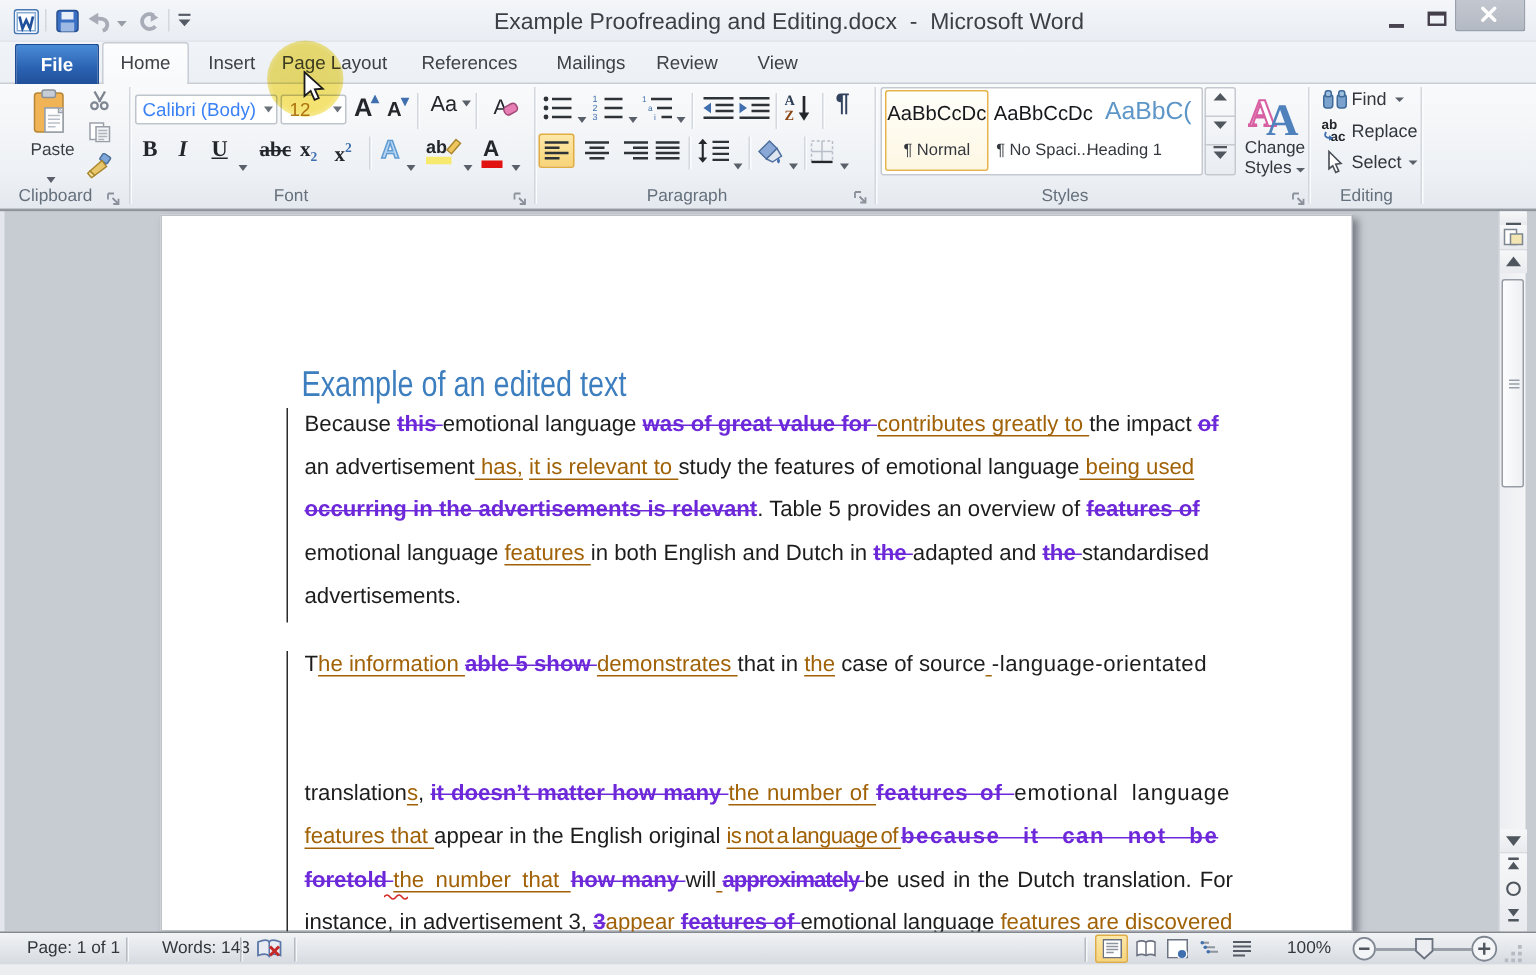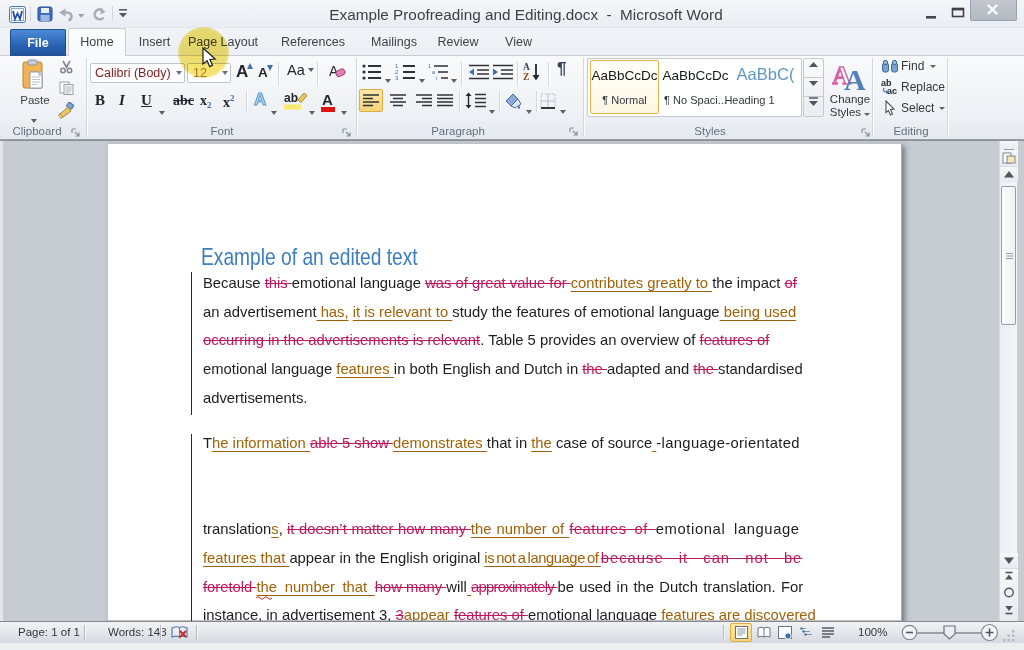--- a/index.html
+++ b/index.html
@@ -30,33 +30,33 @@
 
 .ribbon { position:absolute; left:0; top:56px; width:1024px; height:83px;
   background:linear-gradient(#f9fafb,#eef1f5 70%,#e4e9ef); }
 .ribbon .grplabel { position:absolute; top:69px; font-size:11.5px; color:#65707c; text-align:center; }
 .gsep { position:absolute; top:2px; width:1px; height:78px; background:#d3d8de; box-shadow:1px 0 0 #fbfcfd; }
 .launch { position:absolute; width:10px; height:10px; }
 .ribbon-border { position:absolute; left:0; top:139px; width:1024px; height:2px;
   background:linear-gradient(#9ea3ab,#878c94); }
 
 .combo { position:absolute; background:#fff; border:1px solid #bfc5cd; border-radius:2px;
-  font-size:12.5px; color:#7f1d1d; }
+  font-size:12.5px; color:#3b82f6; }
 .combo .arr { position:absolute; right:2px; top:50%; margin-top:-2px; }
 
 .dtri { display:inline-block; width:0; height:0; border-left:3.5px solid transparent;
   border-right:3.5px solid transparent; border-top:4px solid #5a6069; }
 
 .docarea { position:absolute; left:0; top:141px; width:1024px; height:480px; background:#c7cbd2; }
 .docarea .lframe { position:absolute; left:0; top:0; width:3px; height:480px; background:#e3e7ed; }
 .page { position:absolute; left:107px; top:2px; width:795px; height:478px; background:#fff;
   box-shadow:3px 3px 5px rgba(55,60,70,0.55); border:1px solid #bfc3c9; border-right:1px solid #a8adb5; }
 .chbar { position:absolute; width:1.5px; background:#2a2a2a; }
 .hline { position:absolute; white-space:pre; font-size:14.8px; color:#1d1d1d; }
-.del { color:#be185d; text-decoration:line-through; text-decoration-thickness:1.4px; }
+.del { color:#6d28d9; text-decoration:line-through; text-decoration-thickness:1.4px;font-weight:bold; }
 .ins { color:#a16207; text-decoration:underline; text-underline-offset:2.5px; text-decoration-thickness:1.4px; }
 .heading { position:absolute; font-size:24px; color:#3d7ebf; transform:scaleX(0.8); transform-origin:0 0; white-space:pre;}
 
 .vscroll { position:absolute; left:999px; top:141px; width:18px; height:480px;
   background:linear-gradient(90deg,#eceef1,#f4f5f7); border-left:1px solid #d8dbe0;}
 .sbtn { position:absolute; left:0; width:18px; background:linear-gradient(#f6f7f8,#e8eaee); }
 .thumb { position:absolute; left:1px; width:15px; background:linear-gradient(90deg,#fdfdfe,#eef0f3);
   border:1px solid #979da6; border-radius:2px; }
 
 .statusbar { position:absolute; left:0; top:621px; width:1024px; height:22px;
@@ -188,21 +188,21 @@
  <div class="abs" style="left:271px;top:45px"><span class="dtri"></span></div>
  <svg class="abs" style="left:284px;top:34px" width="24" height="22">
   <text x="0" y="12" font-size="12" font-weight="bold" fill="#23262b" font-family="Liberation Sans">ab</text>
   <path d="M14 10 l6 -7 3 2.5 -6 7 z" fill="#f0c75e" stroke="#a8872f"></path>
   <rect x="0" y="14.5" width="17" height="5" fill="#f7e96e"></rect>
  </svg>
  <div class="abs" style="left:309px;top:45px"><span class="dtri"></span></div>
  <div class="abs" style="left:322px;top:35px;font-size:15px;font-weight:bold;color:#23262b">A</div>
  <div class="abs" style="left:321px;top:51px;width:14px;height:5px;background:#e01212"></div>
  <div class="abs" style="left:341px;top:45px"><span class="dtri"></span></div>
- <div class="grplabel" style="left:192px;width:60px">Font</div>
+ <div class="grplabel" style="left:164px;width:60px">Font</div>
  <svg class="launch" style="left:342px;top:72px" width="10" height="10">
   <path d="M1 1 h4 M1 1 v4" stroke="#8a919b" stroke-width="1.2"></path>
   <path d="M4 4 l4 4 M8 4.5 v3.5 h-3.5" stroke="#8a919b" stroke-width="1.2" fill="none"></path>
  </svg>
  <div class="gsep" style="left:356px"></div>
 
  <svg class="abs" style="left:361px;top:7px" width="22" height="18">
   <g fill="#2e3338">
           <circle cx="3" cy="3" r="1.6"></circle>
           <circle cx="3" cy="9" r="1.6"></circle>

